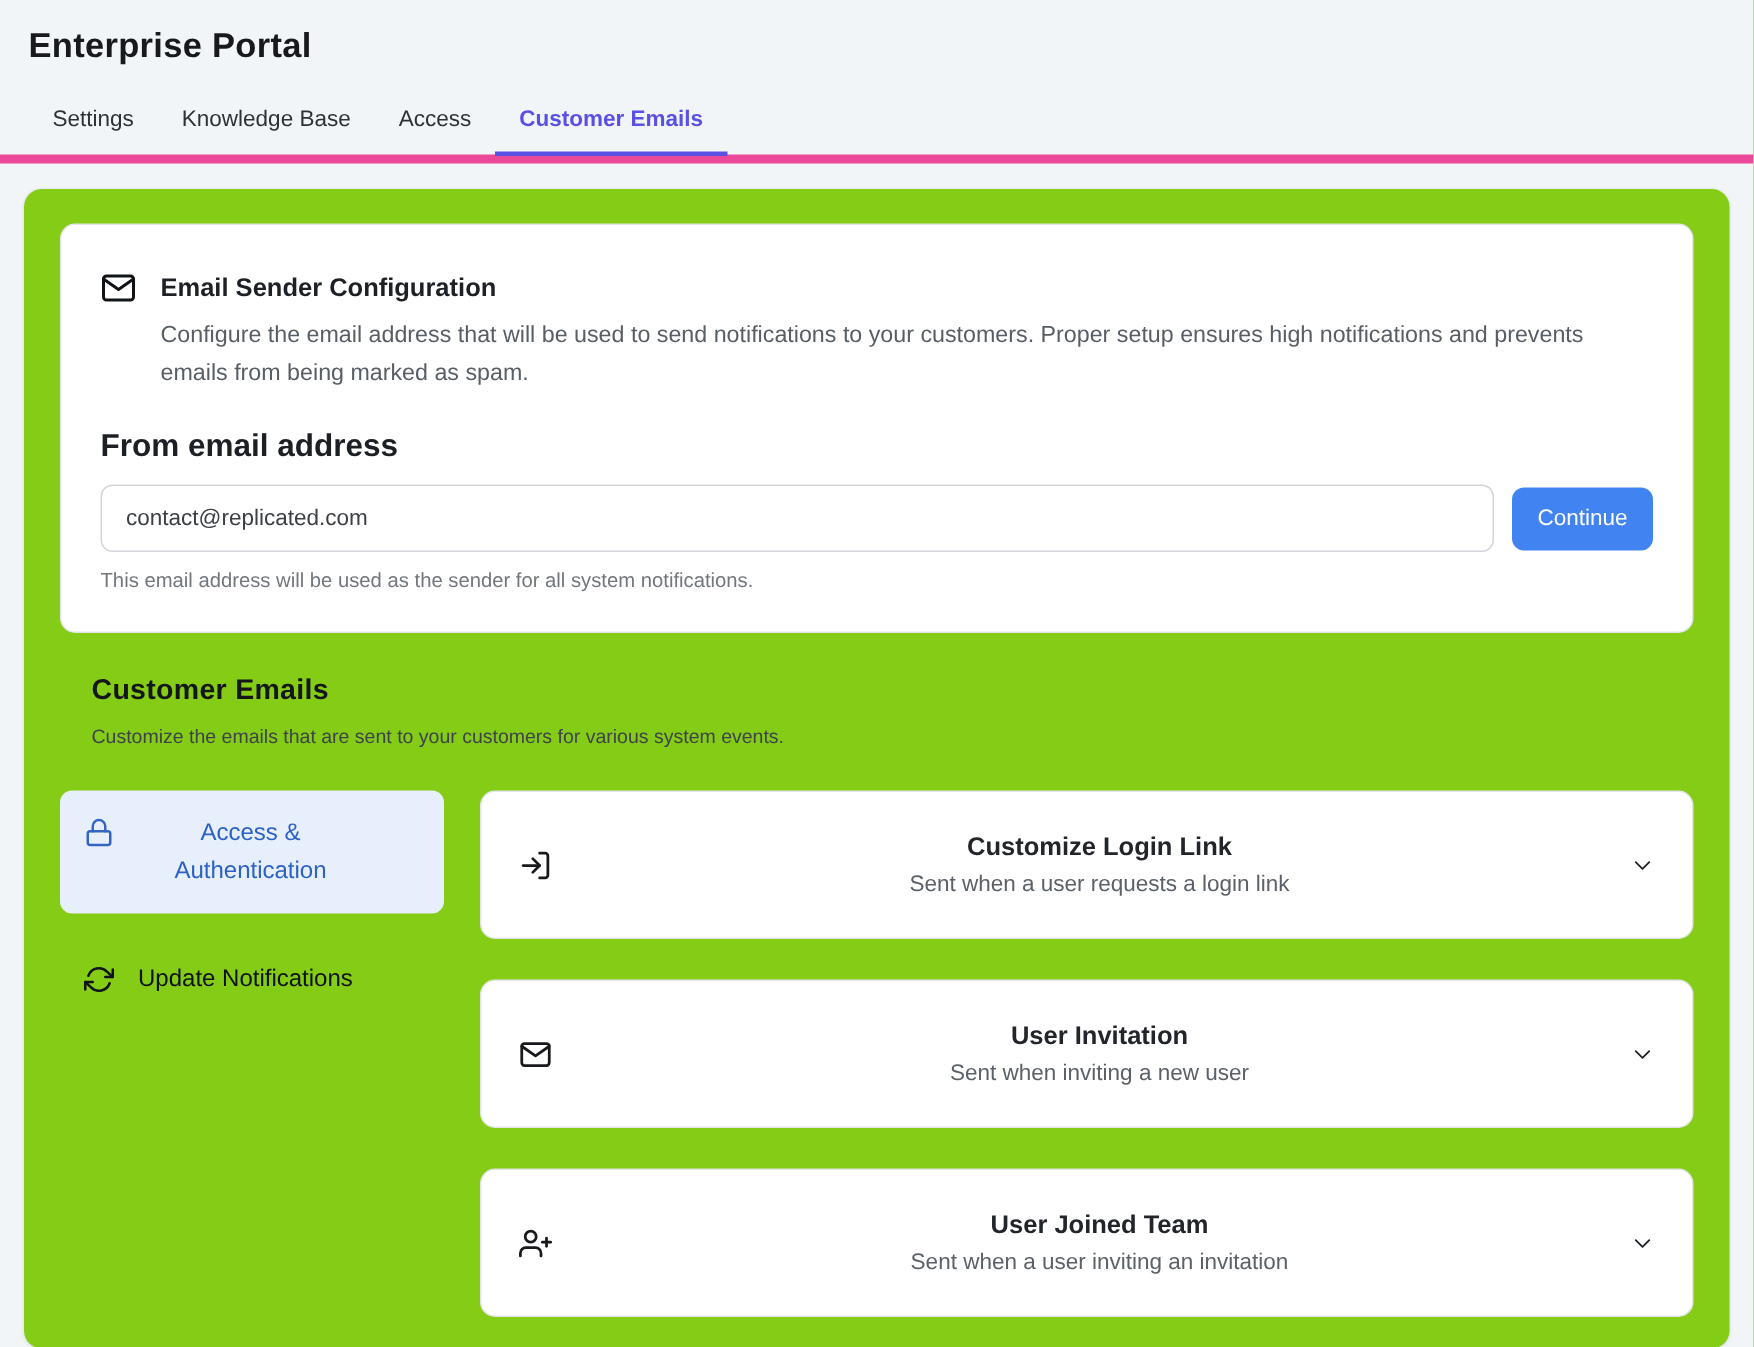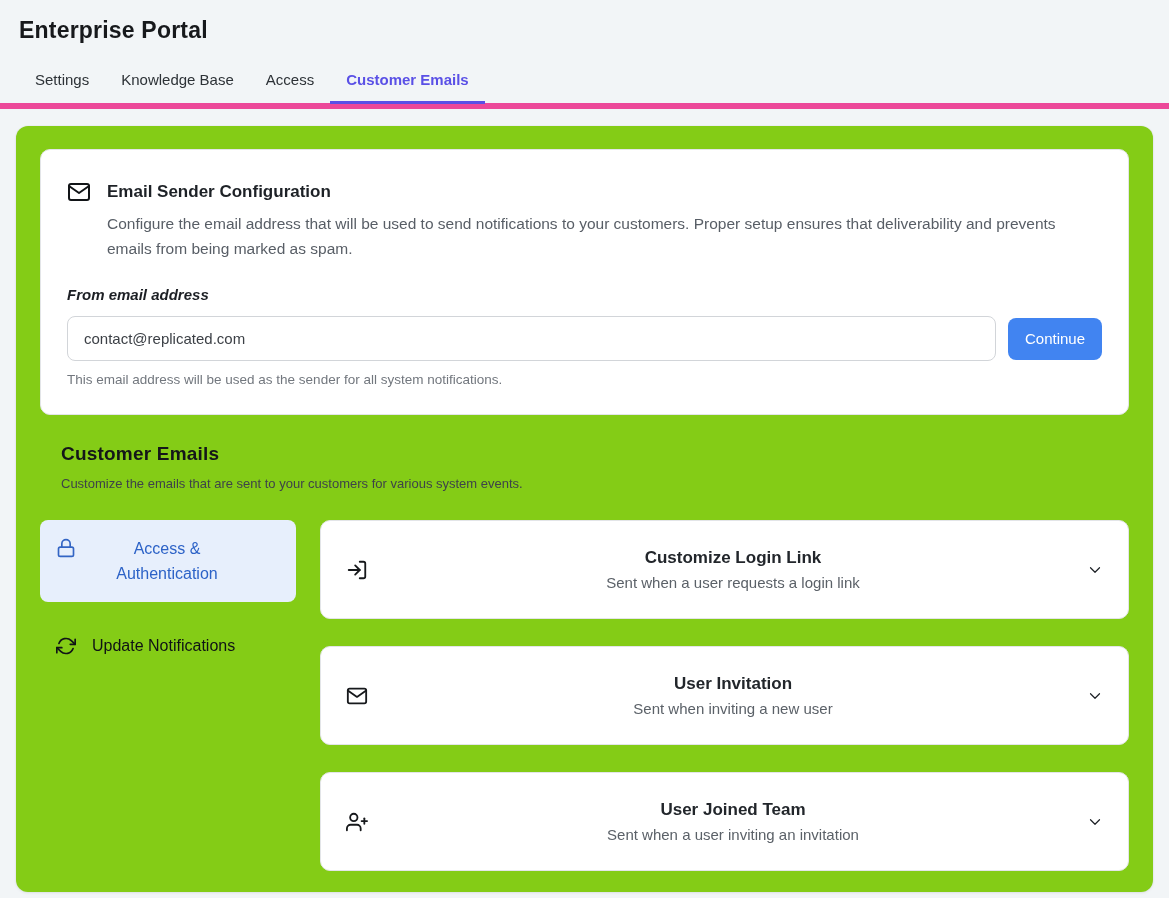--- a/index.html
+++ b/index.html
@@ -33,21 +33,21 @@
     border:1px solid #e3e5e8; border-radius:10px;
     padding:30px 26px 27px; background:#fff;
   }
   .sender-head { display:flex; align-items:center; gap:16px; }
   .sender-head svg { flex:none; }
   .sender-title { font-size:17px; font-weight:700; color:#1d2126; }
   .sender-desc {
     margin:7px 0 0 40px; max-width:985px;
     font-size:15.5px; line-height:25px; color:#585e66;
   }
-  .from-label { margin-top:25px; font-size:15px; font-weight:700; color:#1c1f24;font-style:italic; }
+  .from-label { margin-top:25px; font-size:21px; font-weight:700; color:#1c1f24; }
   .input-row { display:flex; align-items:center; gap:12px; margin-top:13px; }
   .email-input {
     flex:1; height:45px; border:1px solid #d2d5d9; border-radius:8px;
     padding:16px 16px; font-size:15px; color:#3c4046; background:#fff;
     font-family:"Liberation Sans", sans-serif; outline:none;
   }
   .continue-btn {
     flex:none; height:42px; padding:0 17px; border:none; border-radius:8px;
     background:#4184f1; color:#ffffff; font-size:15px; cursor:pointer;
     font-family:"Liberation Sans", sans-serif;
@@ -99,21 +99,21 @@
 <div class="main">
 
   <div class="sender-card">
     <div class="sender-head">
       <svg width="24" height="24" viewBox="0 0 24 24" fill="none" stroke="#111417" stroke-width="2" stroke-linecap="round" stroke-linejoin="round">
           <path d="M4 4h16c1.1 0 2 .9 2 2v12c0 1.1-.9 2-2 2H4c-1.1 0-2-.9-2-2V6c0-1.1.9-2 2-2z"></path>
           <polyline points="22,6 12,13 2,6"></polyline>
         </svg>
       <div class="sender-title">Email Sender Configuration</div>
     </div>
-    <div class="sender-desc">Configure the email address that will be used to send notifications to your customers. Proper setup ensures that deliverability and prevents emails from being marked as spam.</div>
+    <div class="sender-desc">Configure the email address that will be used to send notifications to your customers. Proper setup ensures high notifications and prevents emails from being marked as spam.</div>
     <div class="from-label">From email address</div>
     <div class="input-row">
       <input class="email-input" type="text" value="contact@replicated.com" style="">
       <button class="continue-btn">Continue</button>
     </div>
     <div class="helper-text">This email address will be used as the sender for all system notifications.</div>
   </div>
 
   <div class="section-head">
     <h2 class="section-title">Customer Emails</h2>

